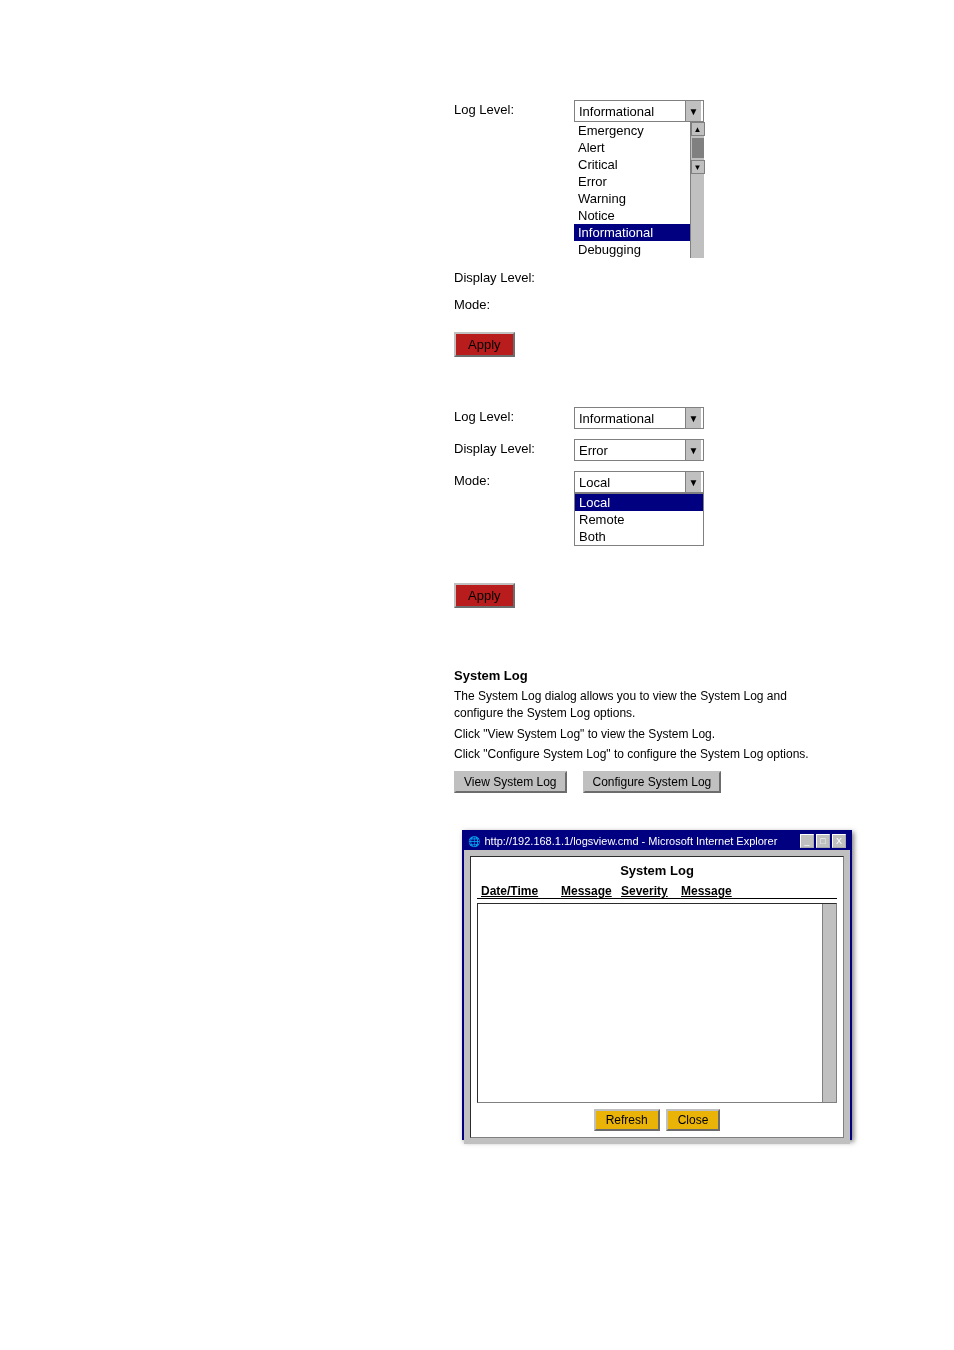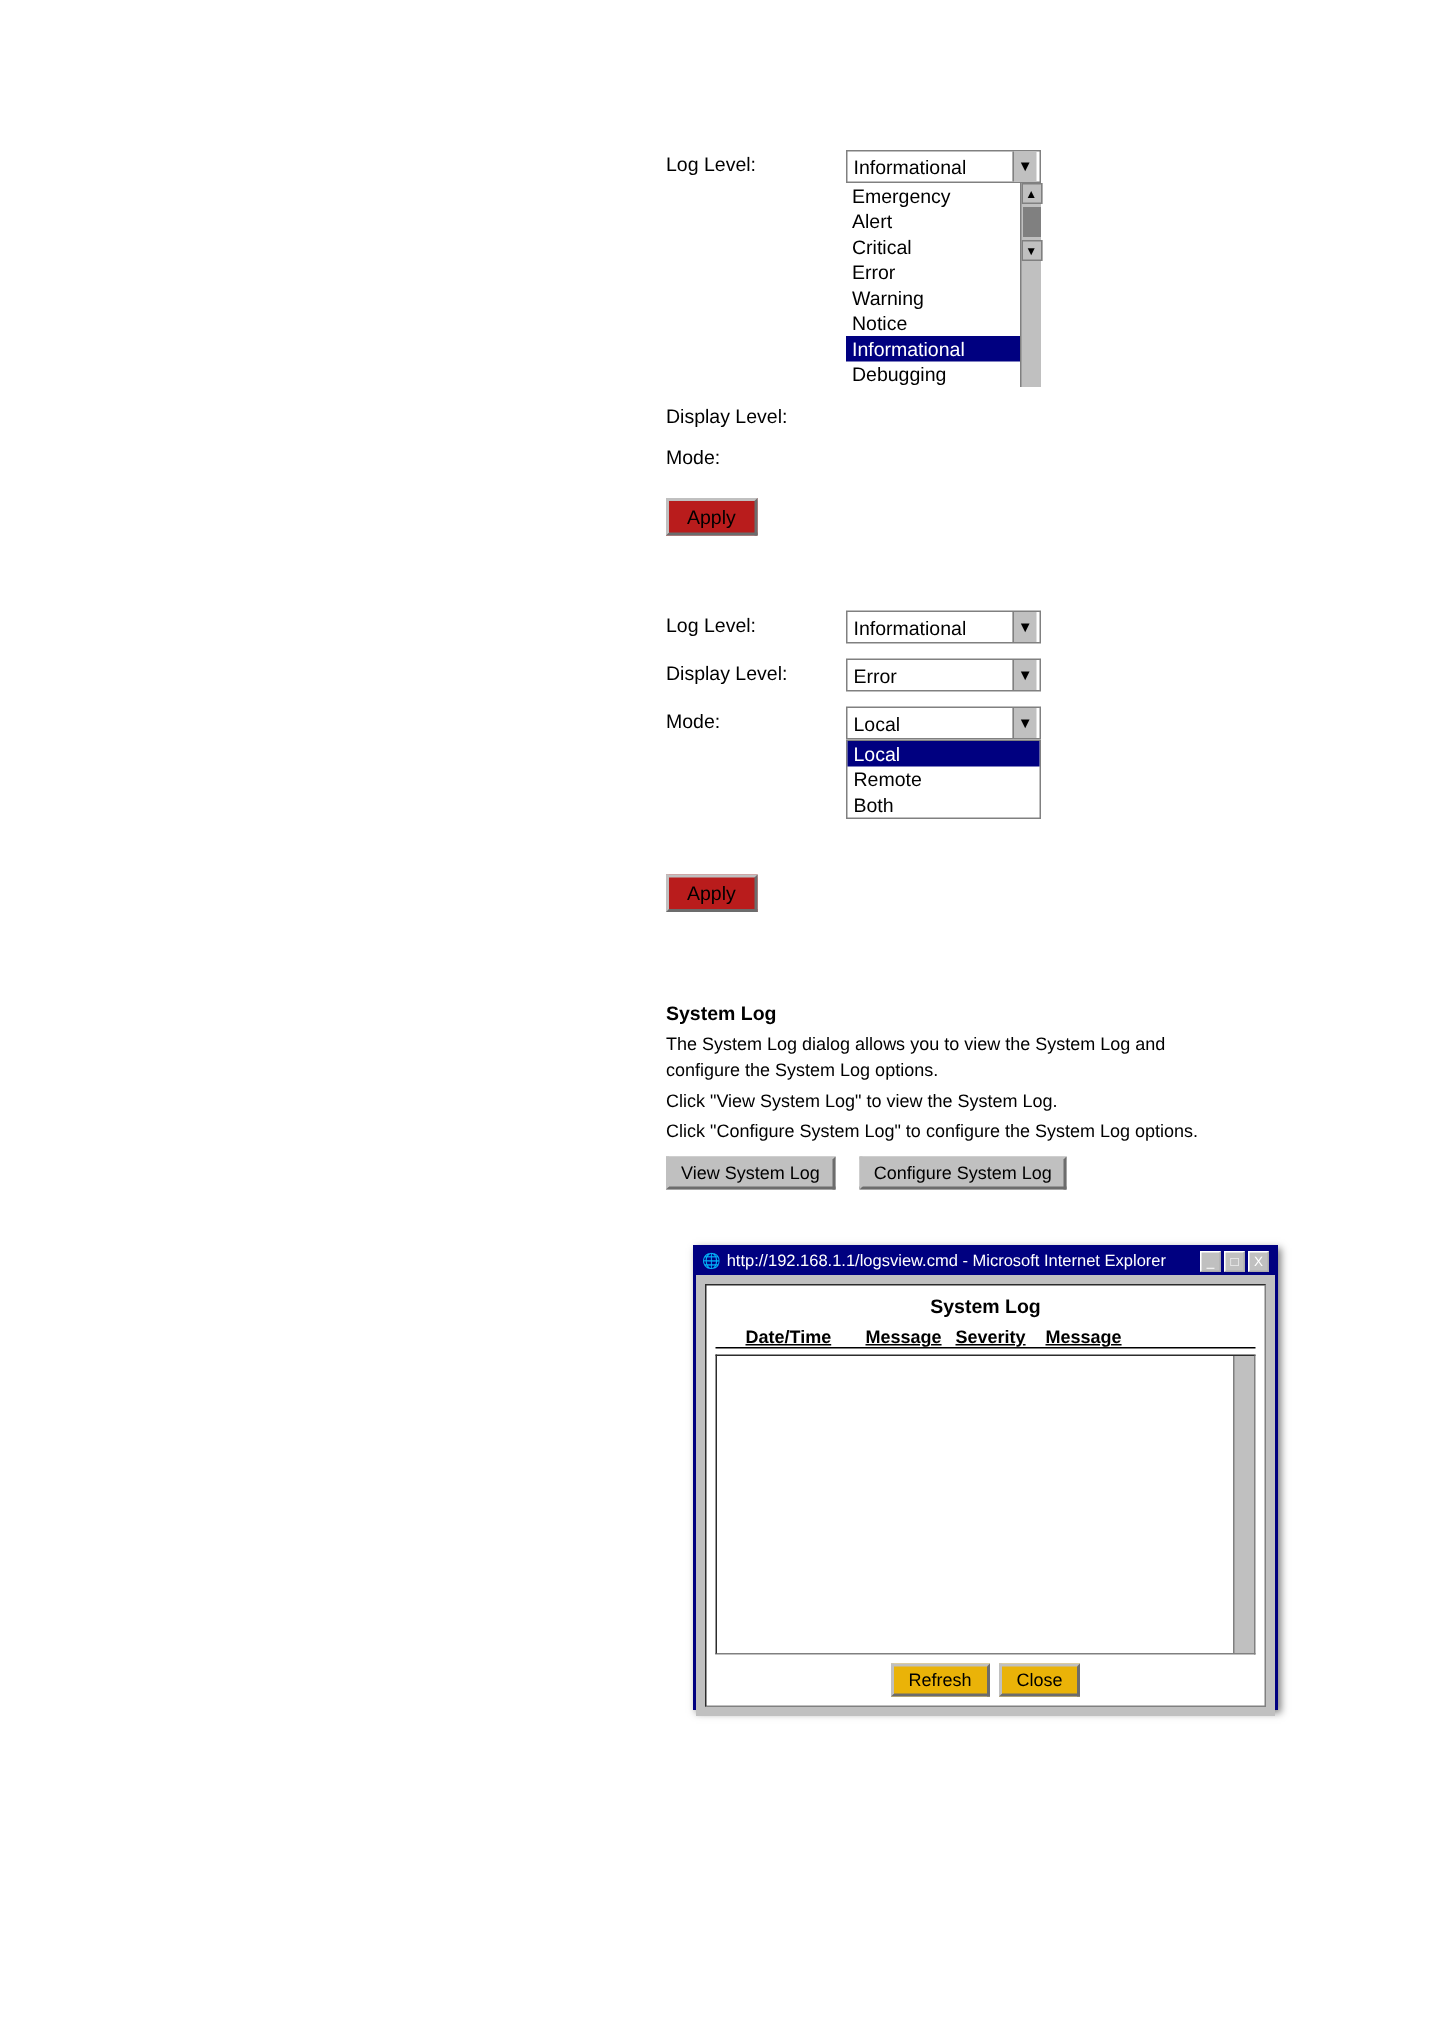--- a/index.html
+++ b/index.html
@@ -8,21 +8,21 @@
       font-family: Arial, sans-serif;
       font-size: 13px;
       color: #000000;
       width: 954px;
       min-height: 1350px;
       position: relative;
     }
 
     .main-content {
       position: absolute;
-      left: 444px;
+      left: 454px;
       top: 100px;
       width: 460px;
     }
 
     
     .section1 {
       margin-bottom: 20px;
     }
 
     .form-row {
@@ -271,21 +271,21 @@
     }
 
     .popup-table-col {
       font-size: 12px;
       padding: 0 4px;
       font-weight: bold;
       text-decoration: underline;
       cursor: pointer;
     }
 
-    .popup-table-col:nth-child(1) { width: 80px; margin-left: 16px; }
+    .popup-table-col:nth-child(1) { width: 80px; }
     .popup-table-col:nth-child(2) { width: 60px; }
     .popup-table-col:nth-child(3) { width: 60px; }
     .popup-table-col:nth-child(4) { flex: 1; }
 
     .popup-buttons {
       display: flex;
       gap: 6px;
       justify-content: center;
       margin-top: 6px;
     }

